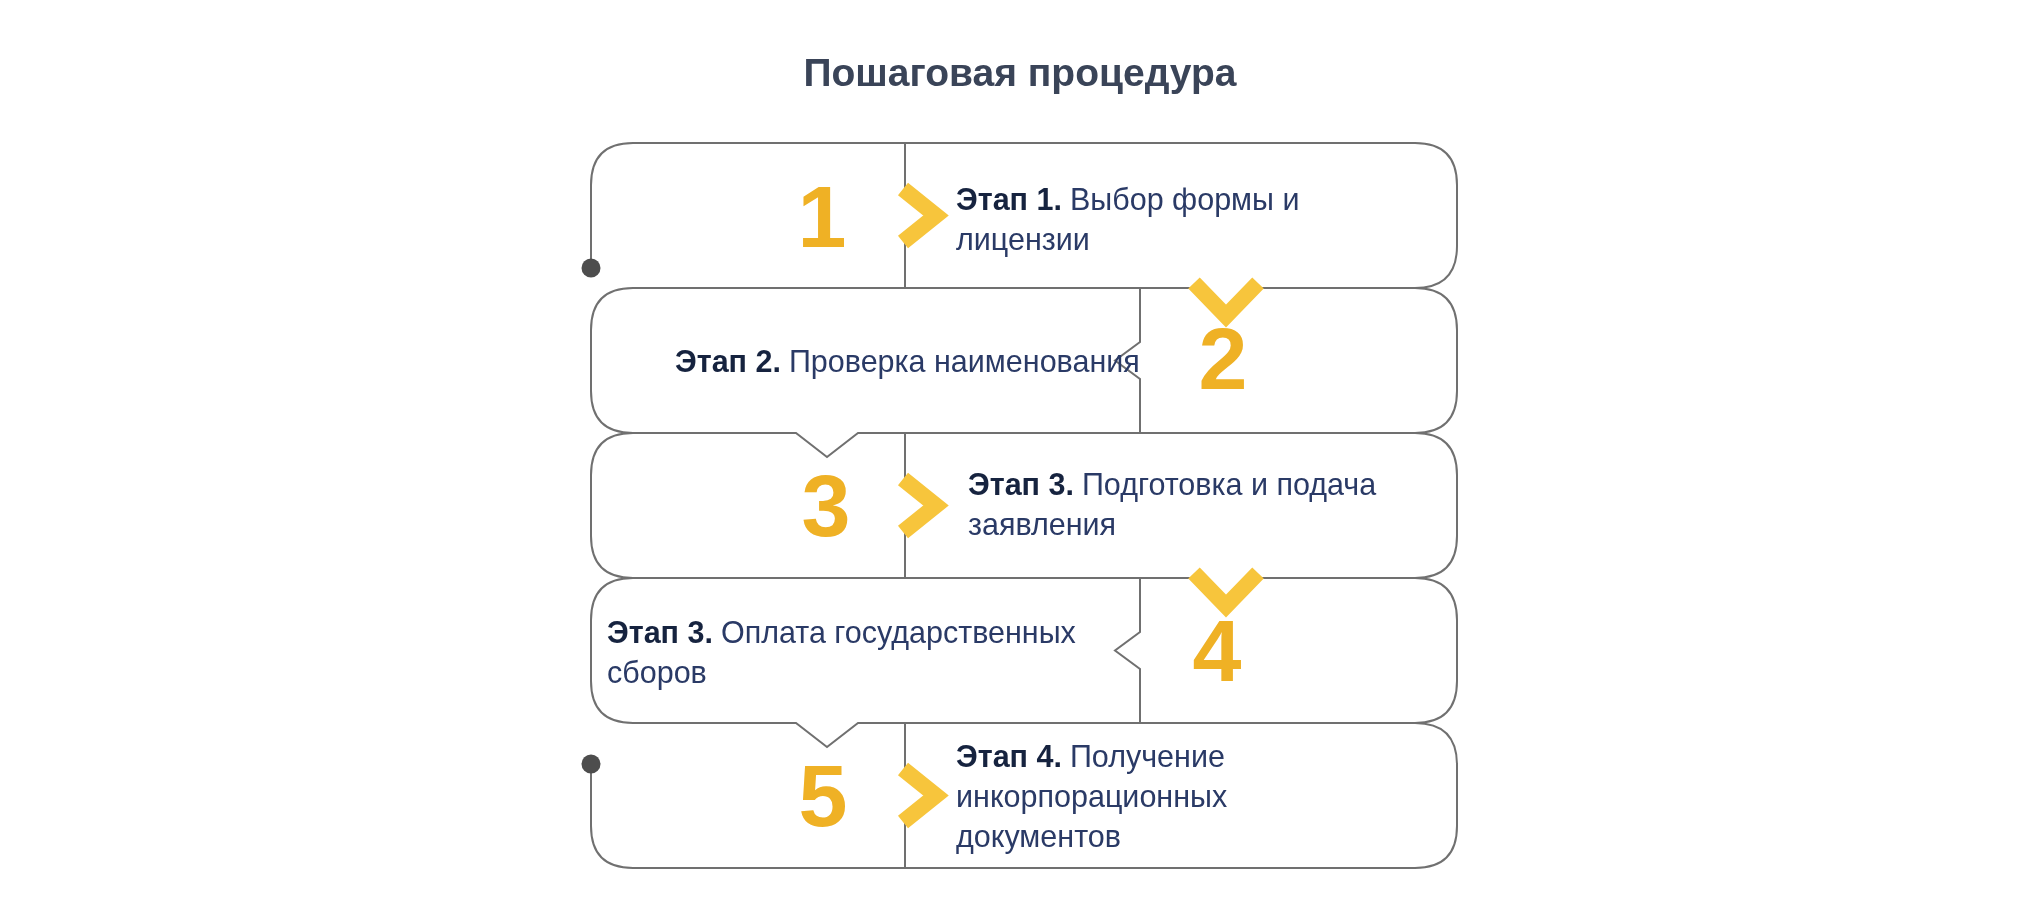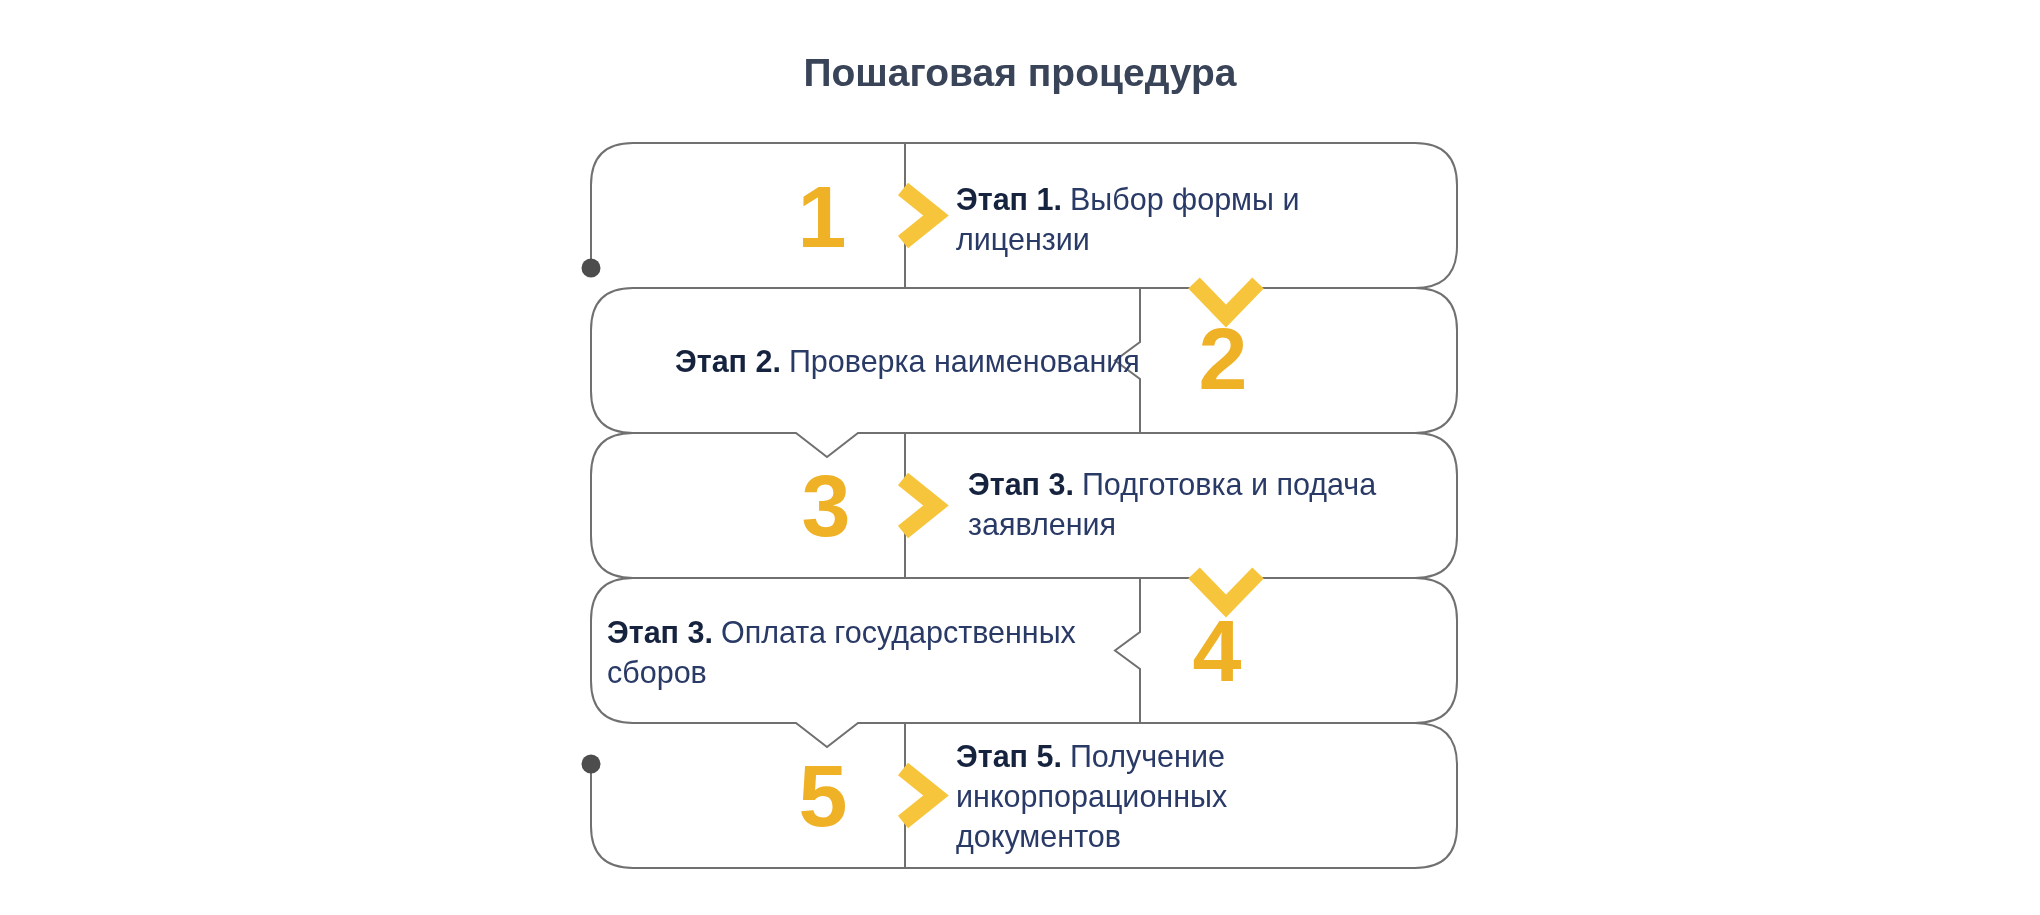--- a/index.html
+++ b/index.html
@@ -128,16 +128,16 @@
     <div class="txt txt-3"><span class="lbl">Этап 3.</span><span>Подготовка и подача заявления</span></div>
   </div>
 
   <div>
     <div class="num num-4">4</div>
     <div class="txt txt-4"><span class="lbl">Этап 3.</span><span>Оплата государственных сборов</span></div>
   </div>
 
   <div>
     <div class="num num-5">5</div>
-    <div class="txt txt-5"><span class="lbl">Этап 5.</span><span>Получение инкорпорационных документов</span></div>
+    <div class="txt txt-5"><span class="lbl">Этап 4.</span><span>Получение инкорпорационных документов</span></div>
   </div>
 
 </div>
 
 </body></html>

